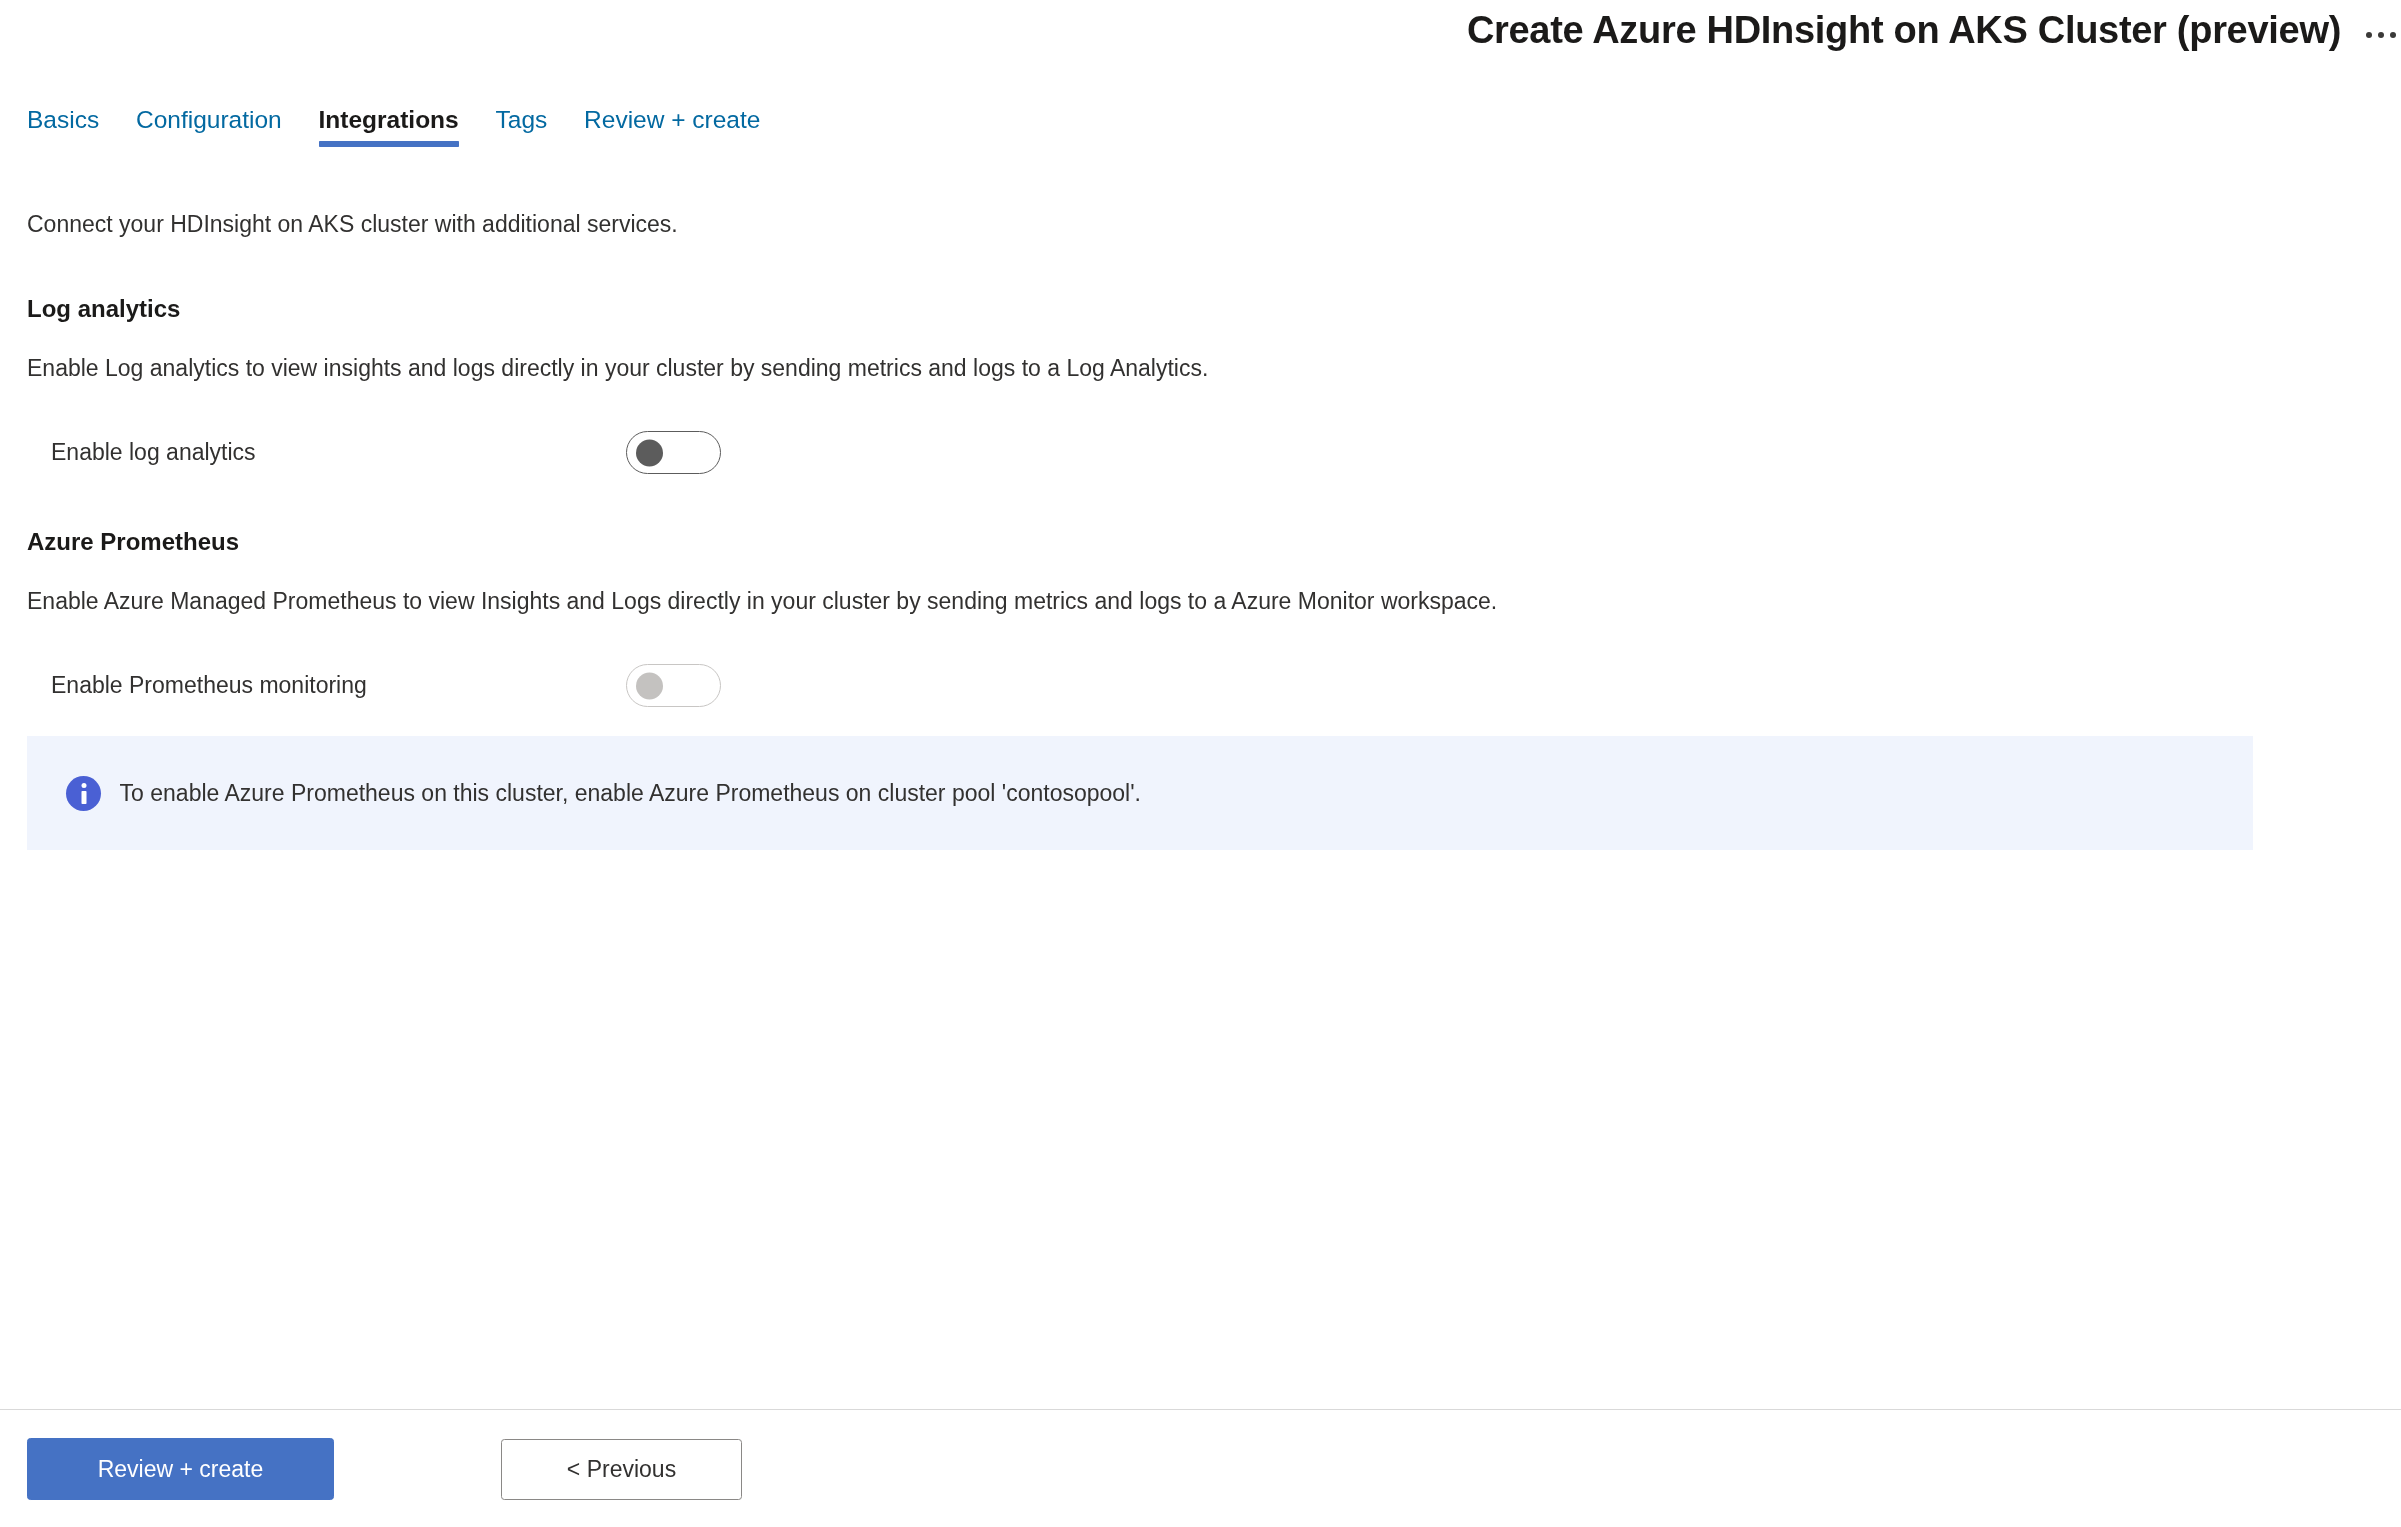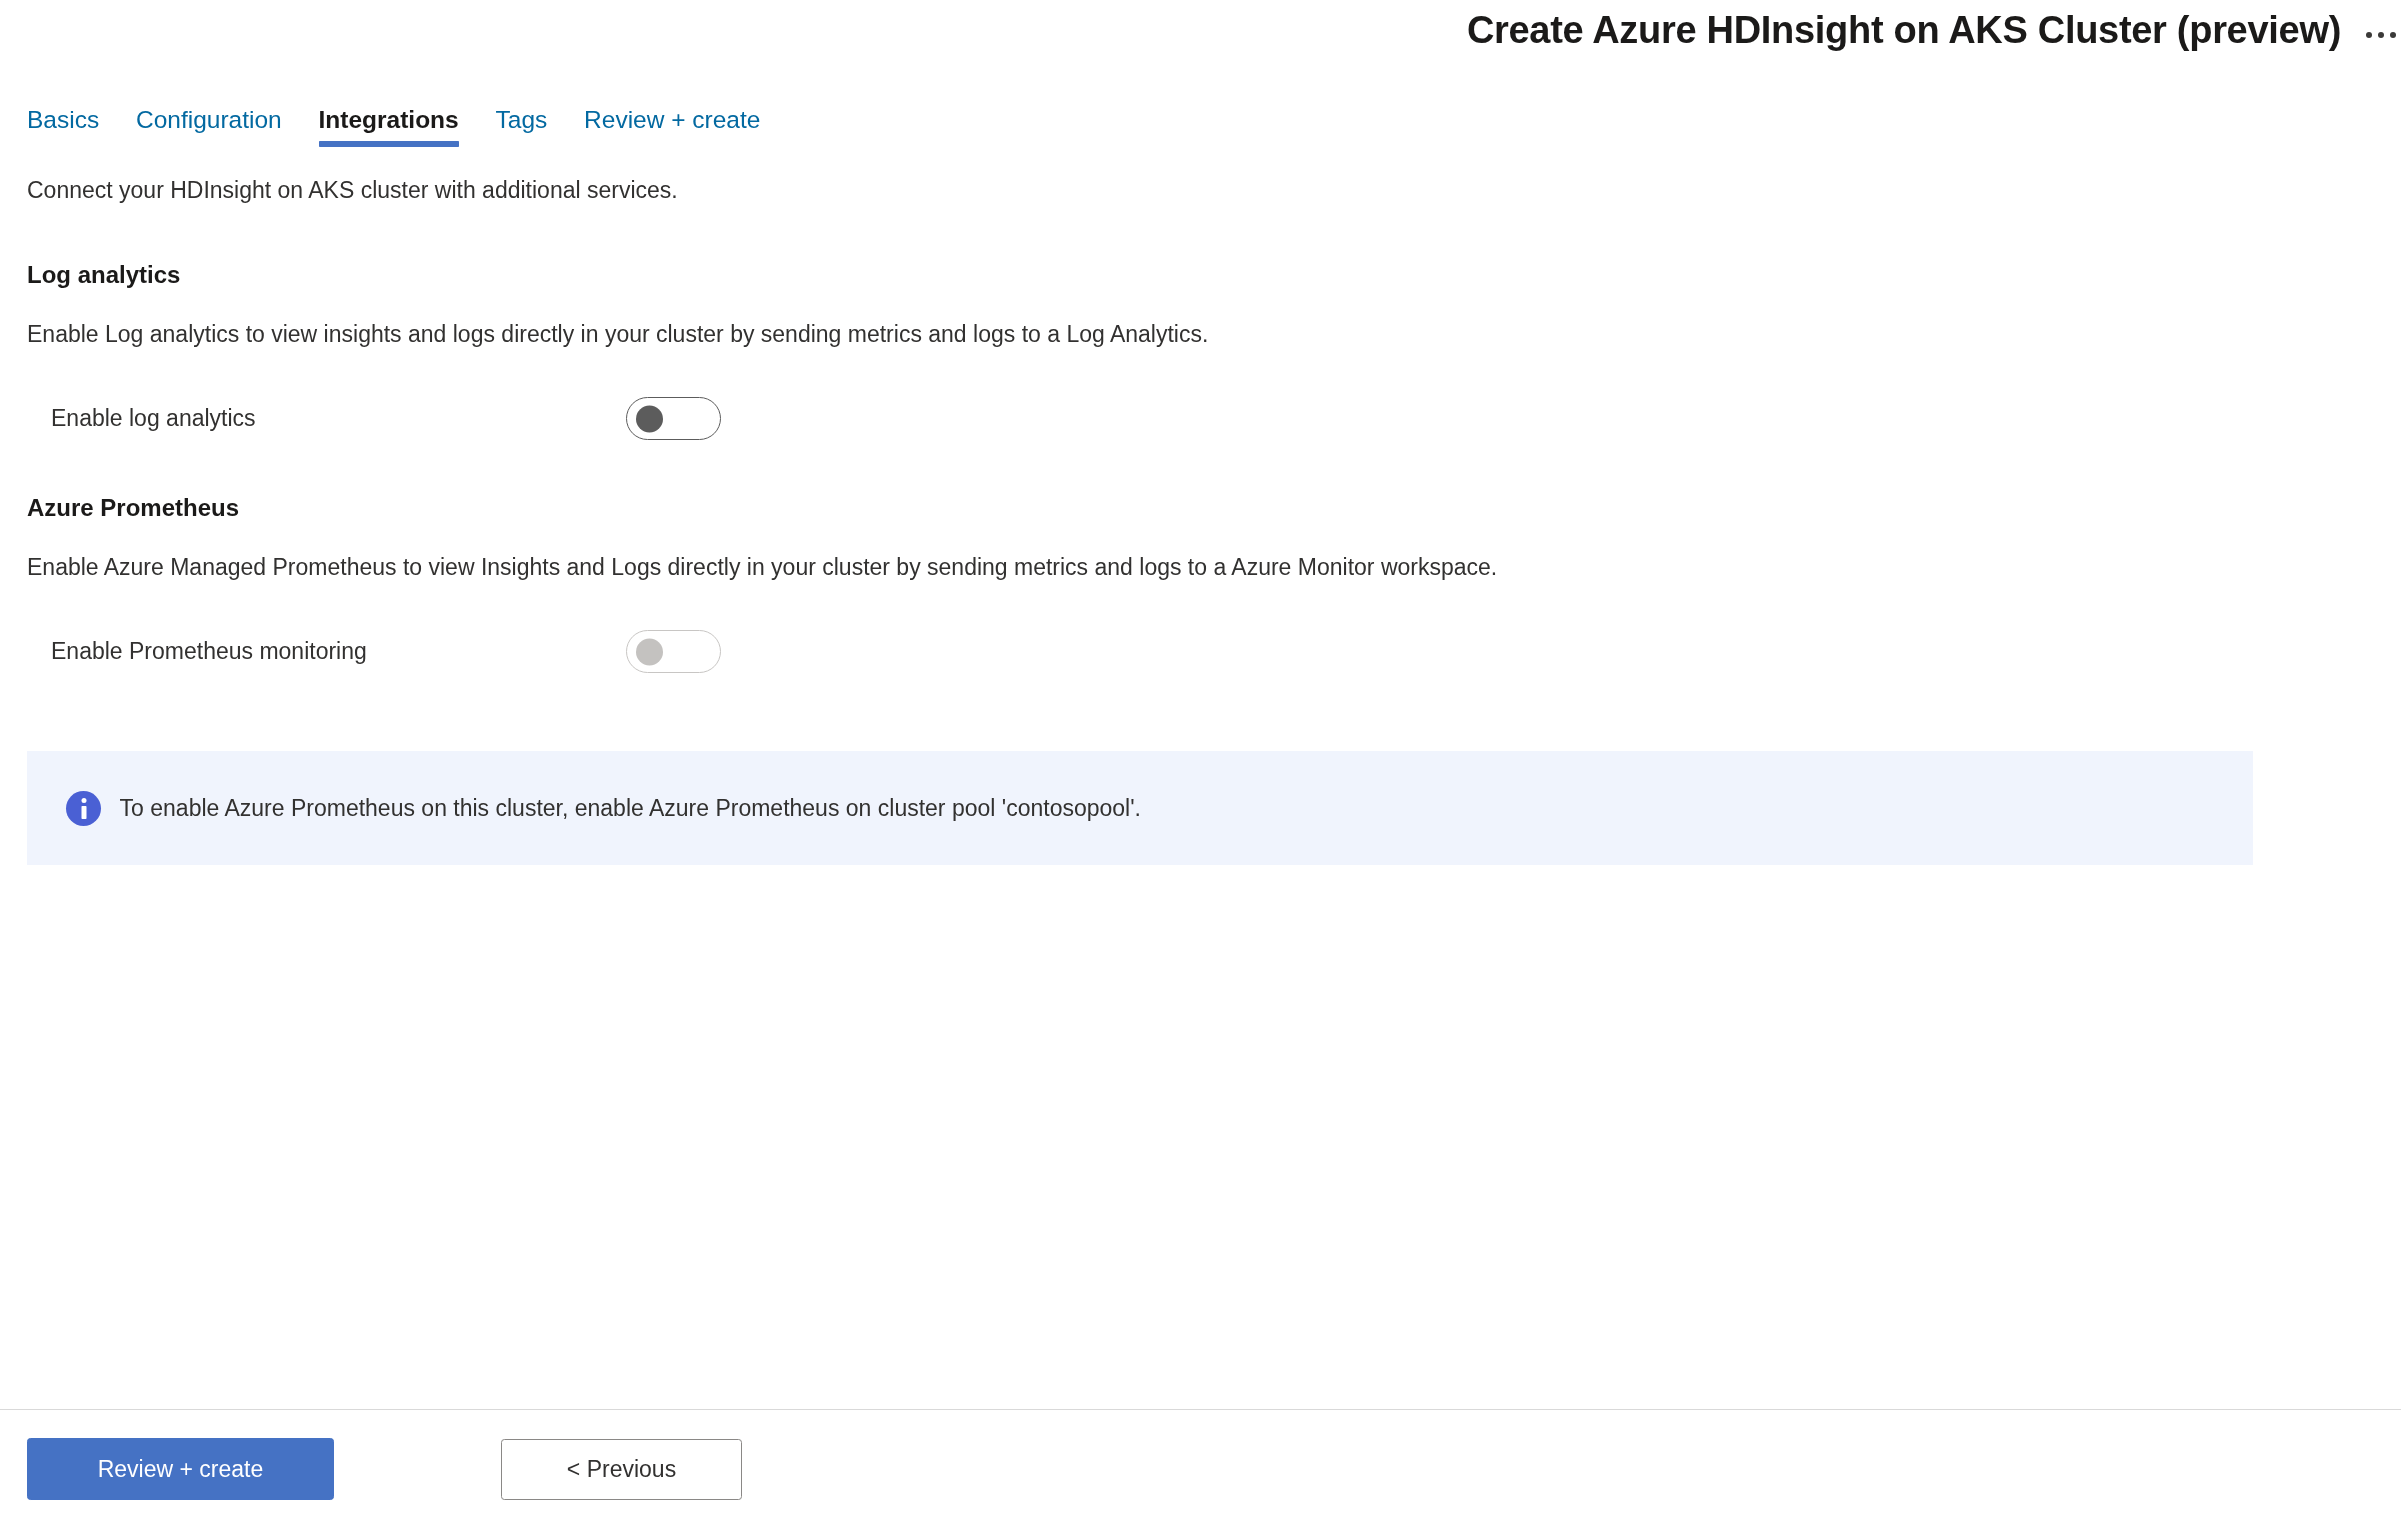--- a/index.html
+++ b/index.html
@@ -90,21 +90,21 @@
     background: #4572c4;
     border-radius: 0.8px;
   }
 
   
   .content { padding: 0 0 0 27px; }
 
   .intro {
     font-size: 23px;
     color: #323130;
-    margin-top: 22px;
+    margin-top: 56px;
     line-height: 1.4;
   }
 
   .section-heading {
     font-size: 24px;
     font-weight: 700;
     color: #1b1a19;
     margin-top: 52px;
     line-height: 1.3;
   }
@@ -157,21 +157,21 @@
     cursor: default;
   }
   .toggle.disabled .thumb { background: #c4c2c0; }
 
   
   .info-banner {
     display: flex;
     align-items: center;
     gap: 18.6px;
     width: 2226px;
-    margin-top: 78px;
+    margin-top: 29px;
     padding: 30px 25px 30px 39px;
     background: #f0f4fd;
     min-height: 114px;
   }
   .info-icon {
     flex: 0 0 auto;
     width: 35px;
     height: 35px;
     border-radius: 50%;
     background: #4a60d4;

